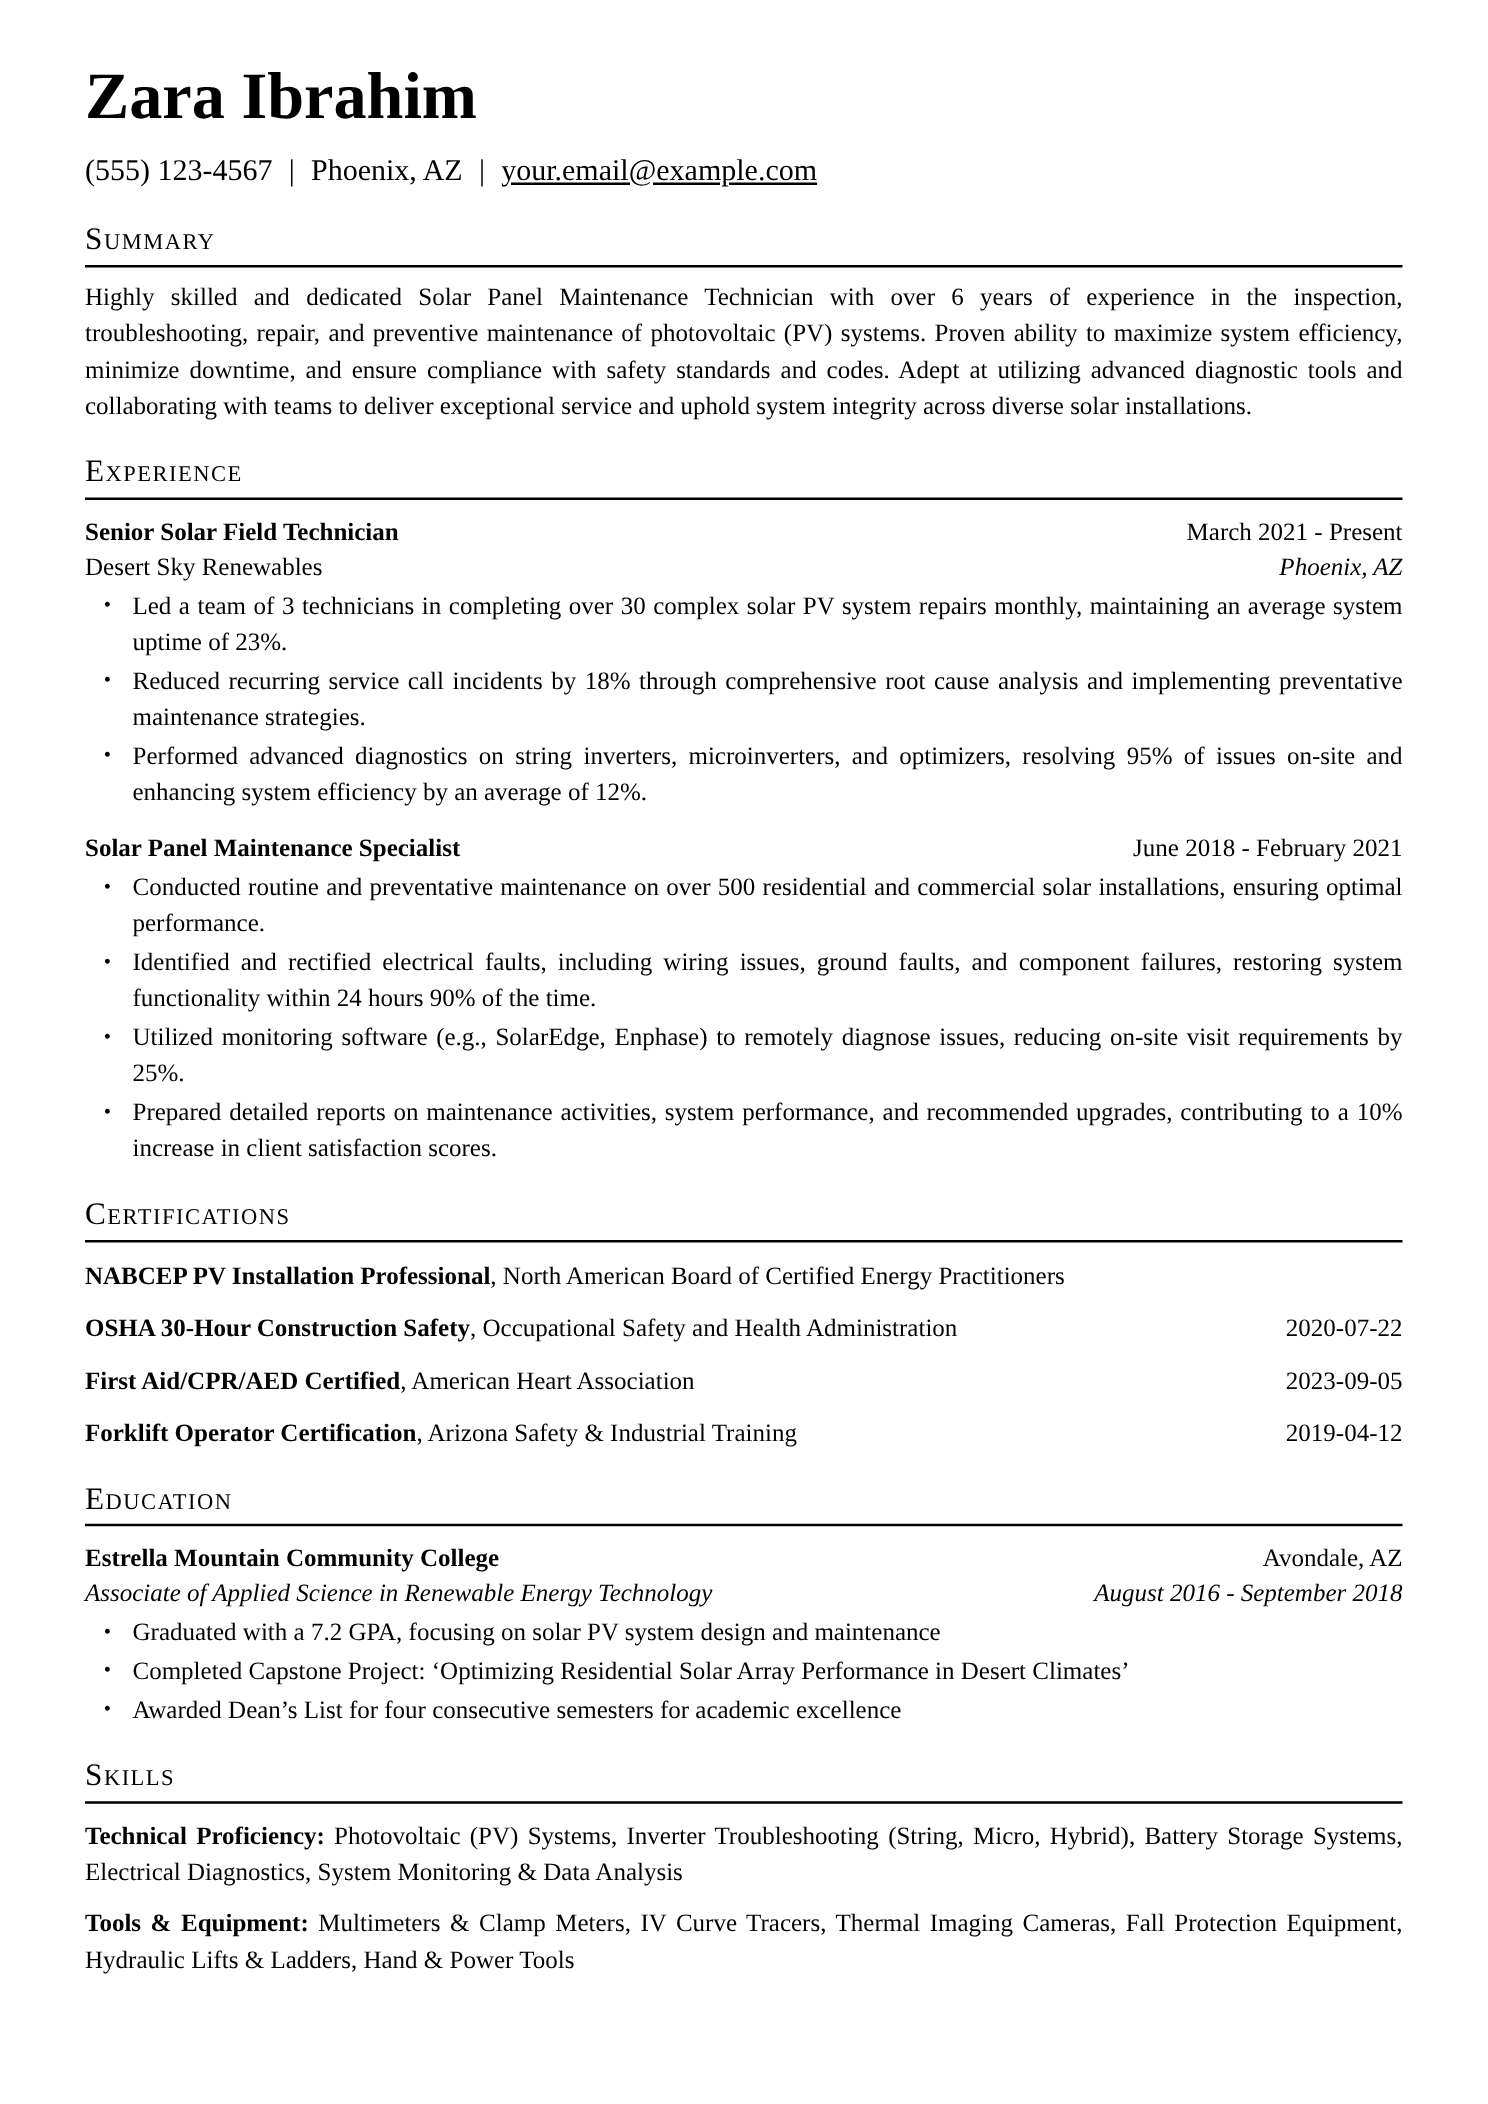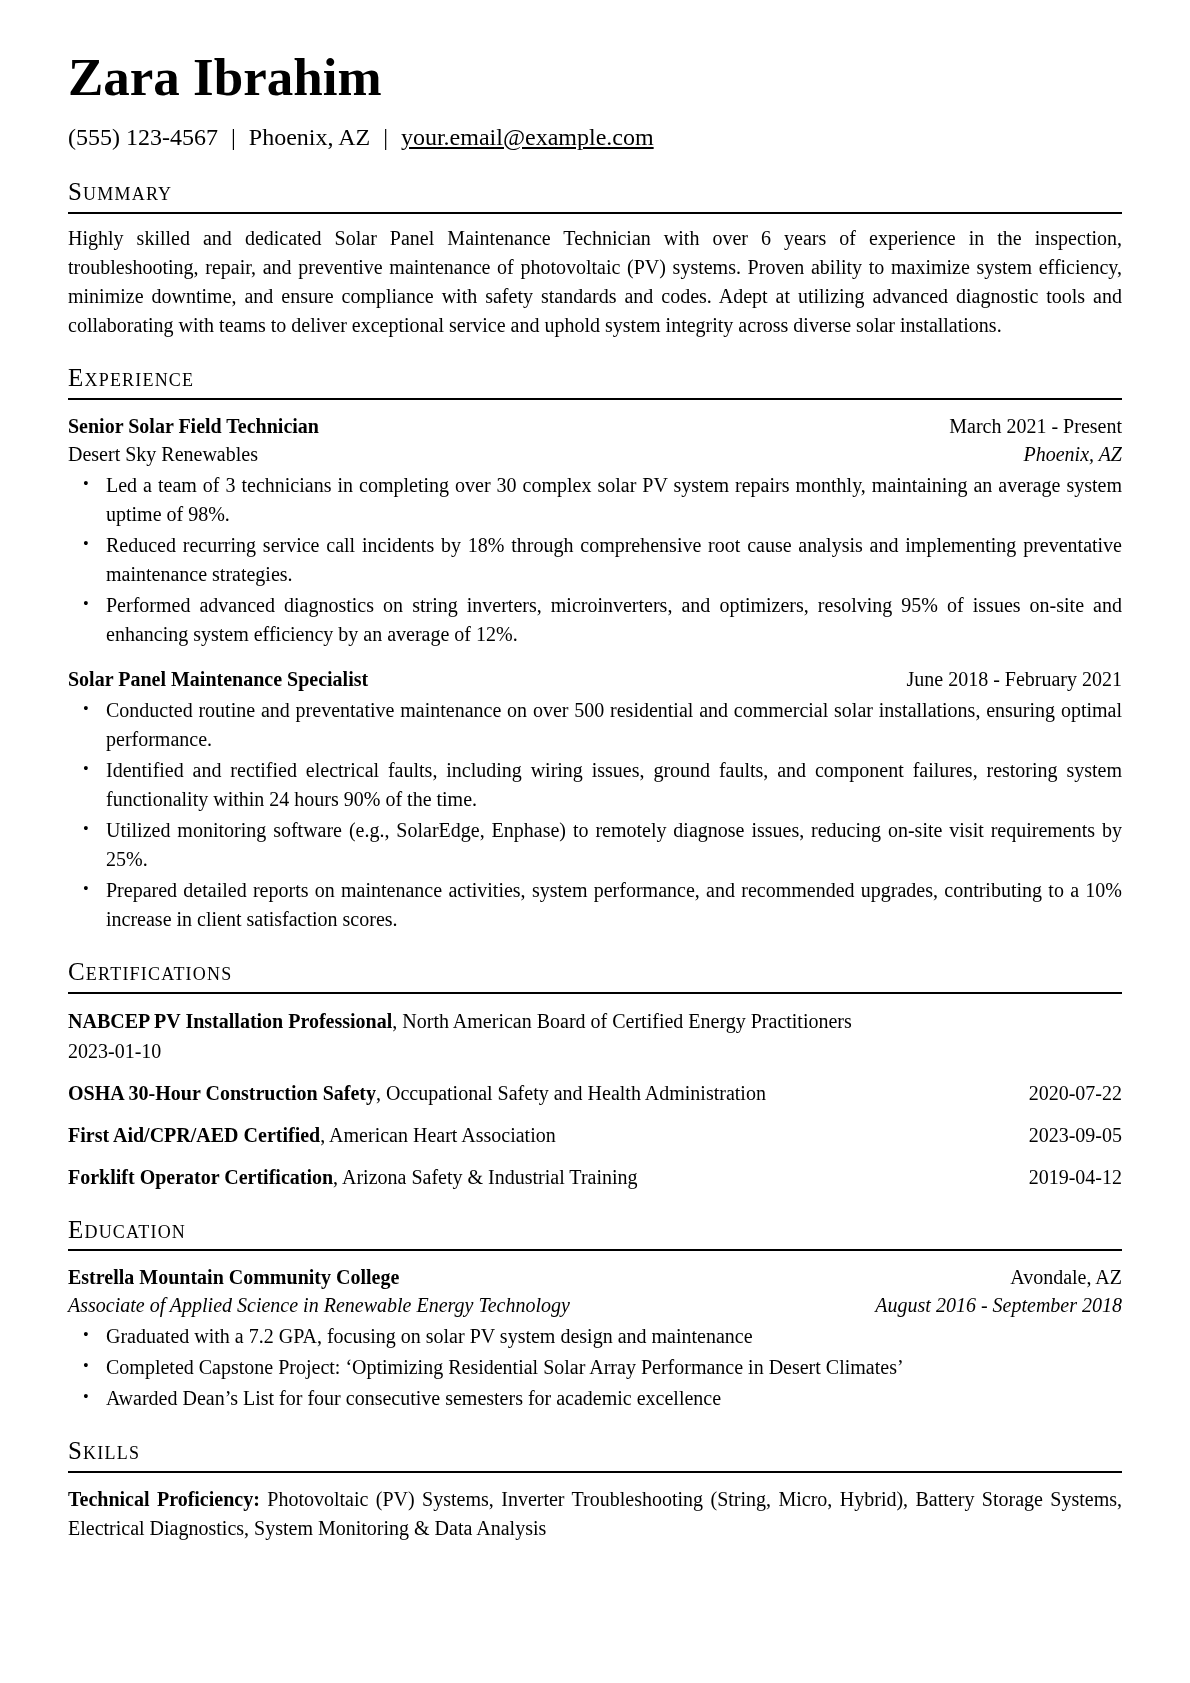--- a/index.html
+++ b/index.html
@@ -93,21 +93,21 @@
   <div class="entry">
     <div class="row">
       <span class="bold">Senior Solar Field Technician</span>
       <span>March 2021 - Present</span>
     </div>
     <div class="row">
       <span>Desert Sky Renewables</span>
       <span class="italic">Phoenix, AZ</span>
     </div>
     <ul class="bullets">
-      <li>Led a team of 3 technicians in completing over 30 complex solar PV system repairs monthly, maintaining an average system uptime of 98%.</li>
+      <li>Led a team of 3 technicians in completing over 30 complex solar PV system repairs monthly, maintaining an average system uptime of 23%.</li>
       <li>Reduced recurring service call incidents by 18% through comprehensive root cause analysis and implementing preventative maintenance strategies.</li>
       <li>Performed advanced diagnostics on string inverters, microinverters, and optimizers, resolving 95% of issues on-site and enhancing system efficiency by an average of 12%.</li>
     </ul>
   </div>
 
   <div class="entry">
     <div class="row">
       <span class="bold">Solar Panel Maintenance Specialist</span>
       <span>June 2018 - February 2021</span>
     </div>
@@ -118,21 +118,20 @@
       <li>Prepared detailed reports on maintenance activities, system performance, and recommended upgrades, contributing to a 10% increase in client satisfaction scores.</li>
     </ul>
   </div>
 </section>
 
 <section>
   <h2 class="sec">Certifications</h2>
 
   <div class="cert">
     <div><span class="bold">NABCEP PV Installation Professional</span><span>, </span><span>North American Board of Certified Energy Practitioners</span></div>
-    <div class="cert-date-below">2023-01-10</div>
   </div>
 
   <div class="cert cert-flex">
     <div><span class="bold">OSHA 30-Hour Construction Safety</span><span>, </span><span>Occupational Safety and Health Administration</span></div>
     <div>2020-07-22</div>
   </div>
 
   <div class="cert cert-flex">
     <div><span class="bold">First Aid/CPR/AED Certified</span><span>, </span><span>American Heart Association</span></div>
     <div>2023-09-05</div>
@@ -165,13 +164,17 @@
 </section>
 
 <section>
   <h2 class="sec">Skills</h2>
 
   <p class="skill-group">
     <span class="bold">Technical Proficiency:</span>
     <span>Photovoltaic (PV) Systems, Inverter Troubleshooting (String, Micro, Hybrid), Battery Storage Systems, Electrical Diagnostics, System Monitoring &amp; Data Analysis</span>
   </p>
 
+  <p class="skill-group">
+    <span class="bold">Tools &amp; Equipment:</span>
+    <span>Multimeters &amp; Clamp Meters, IV Curve Tracers, Thermal Imaging Cameras, Fall Protection Equipment, Hydraulic Lifts &amp; Ladders, Hand &amp; Power Tools</span>
+  </p>
 </section>
 
 </body></html>

